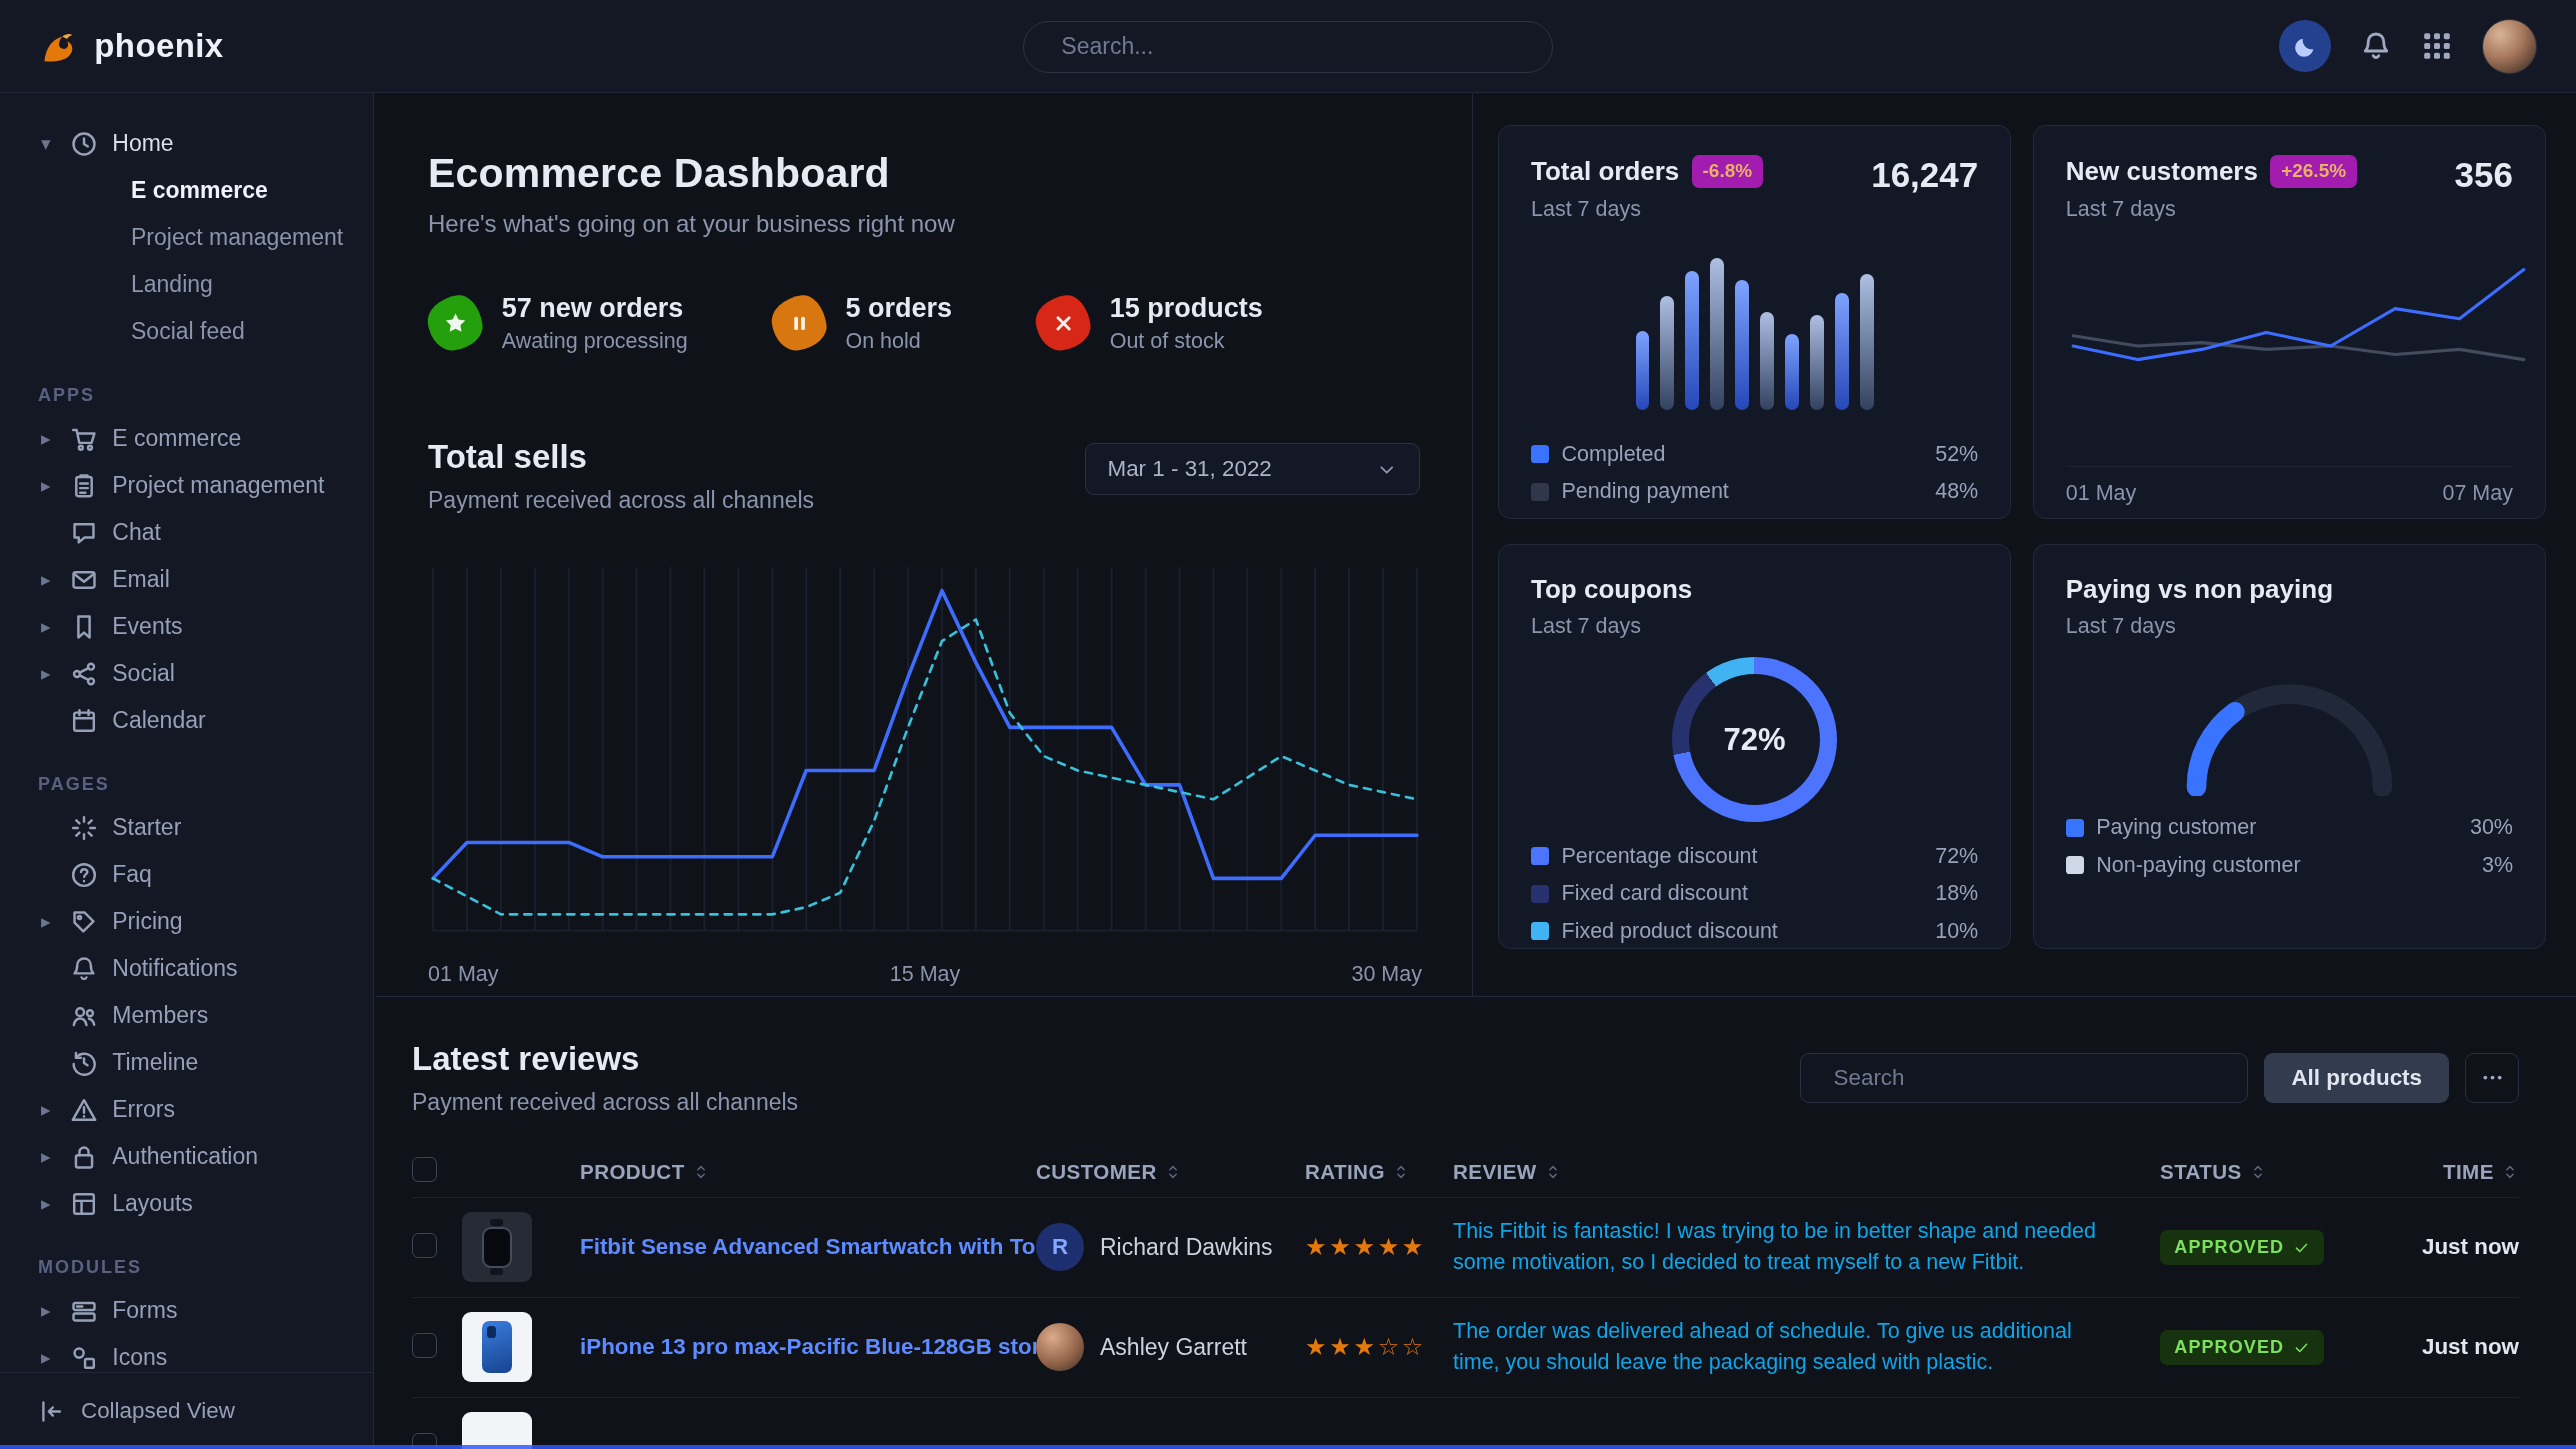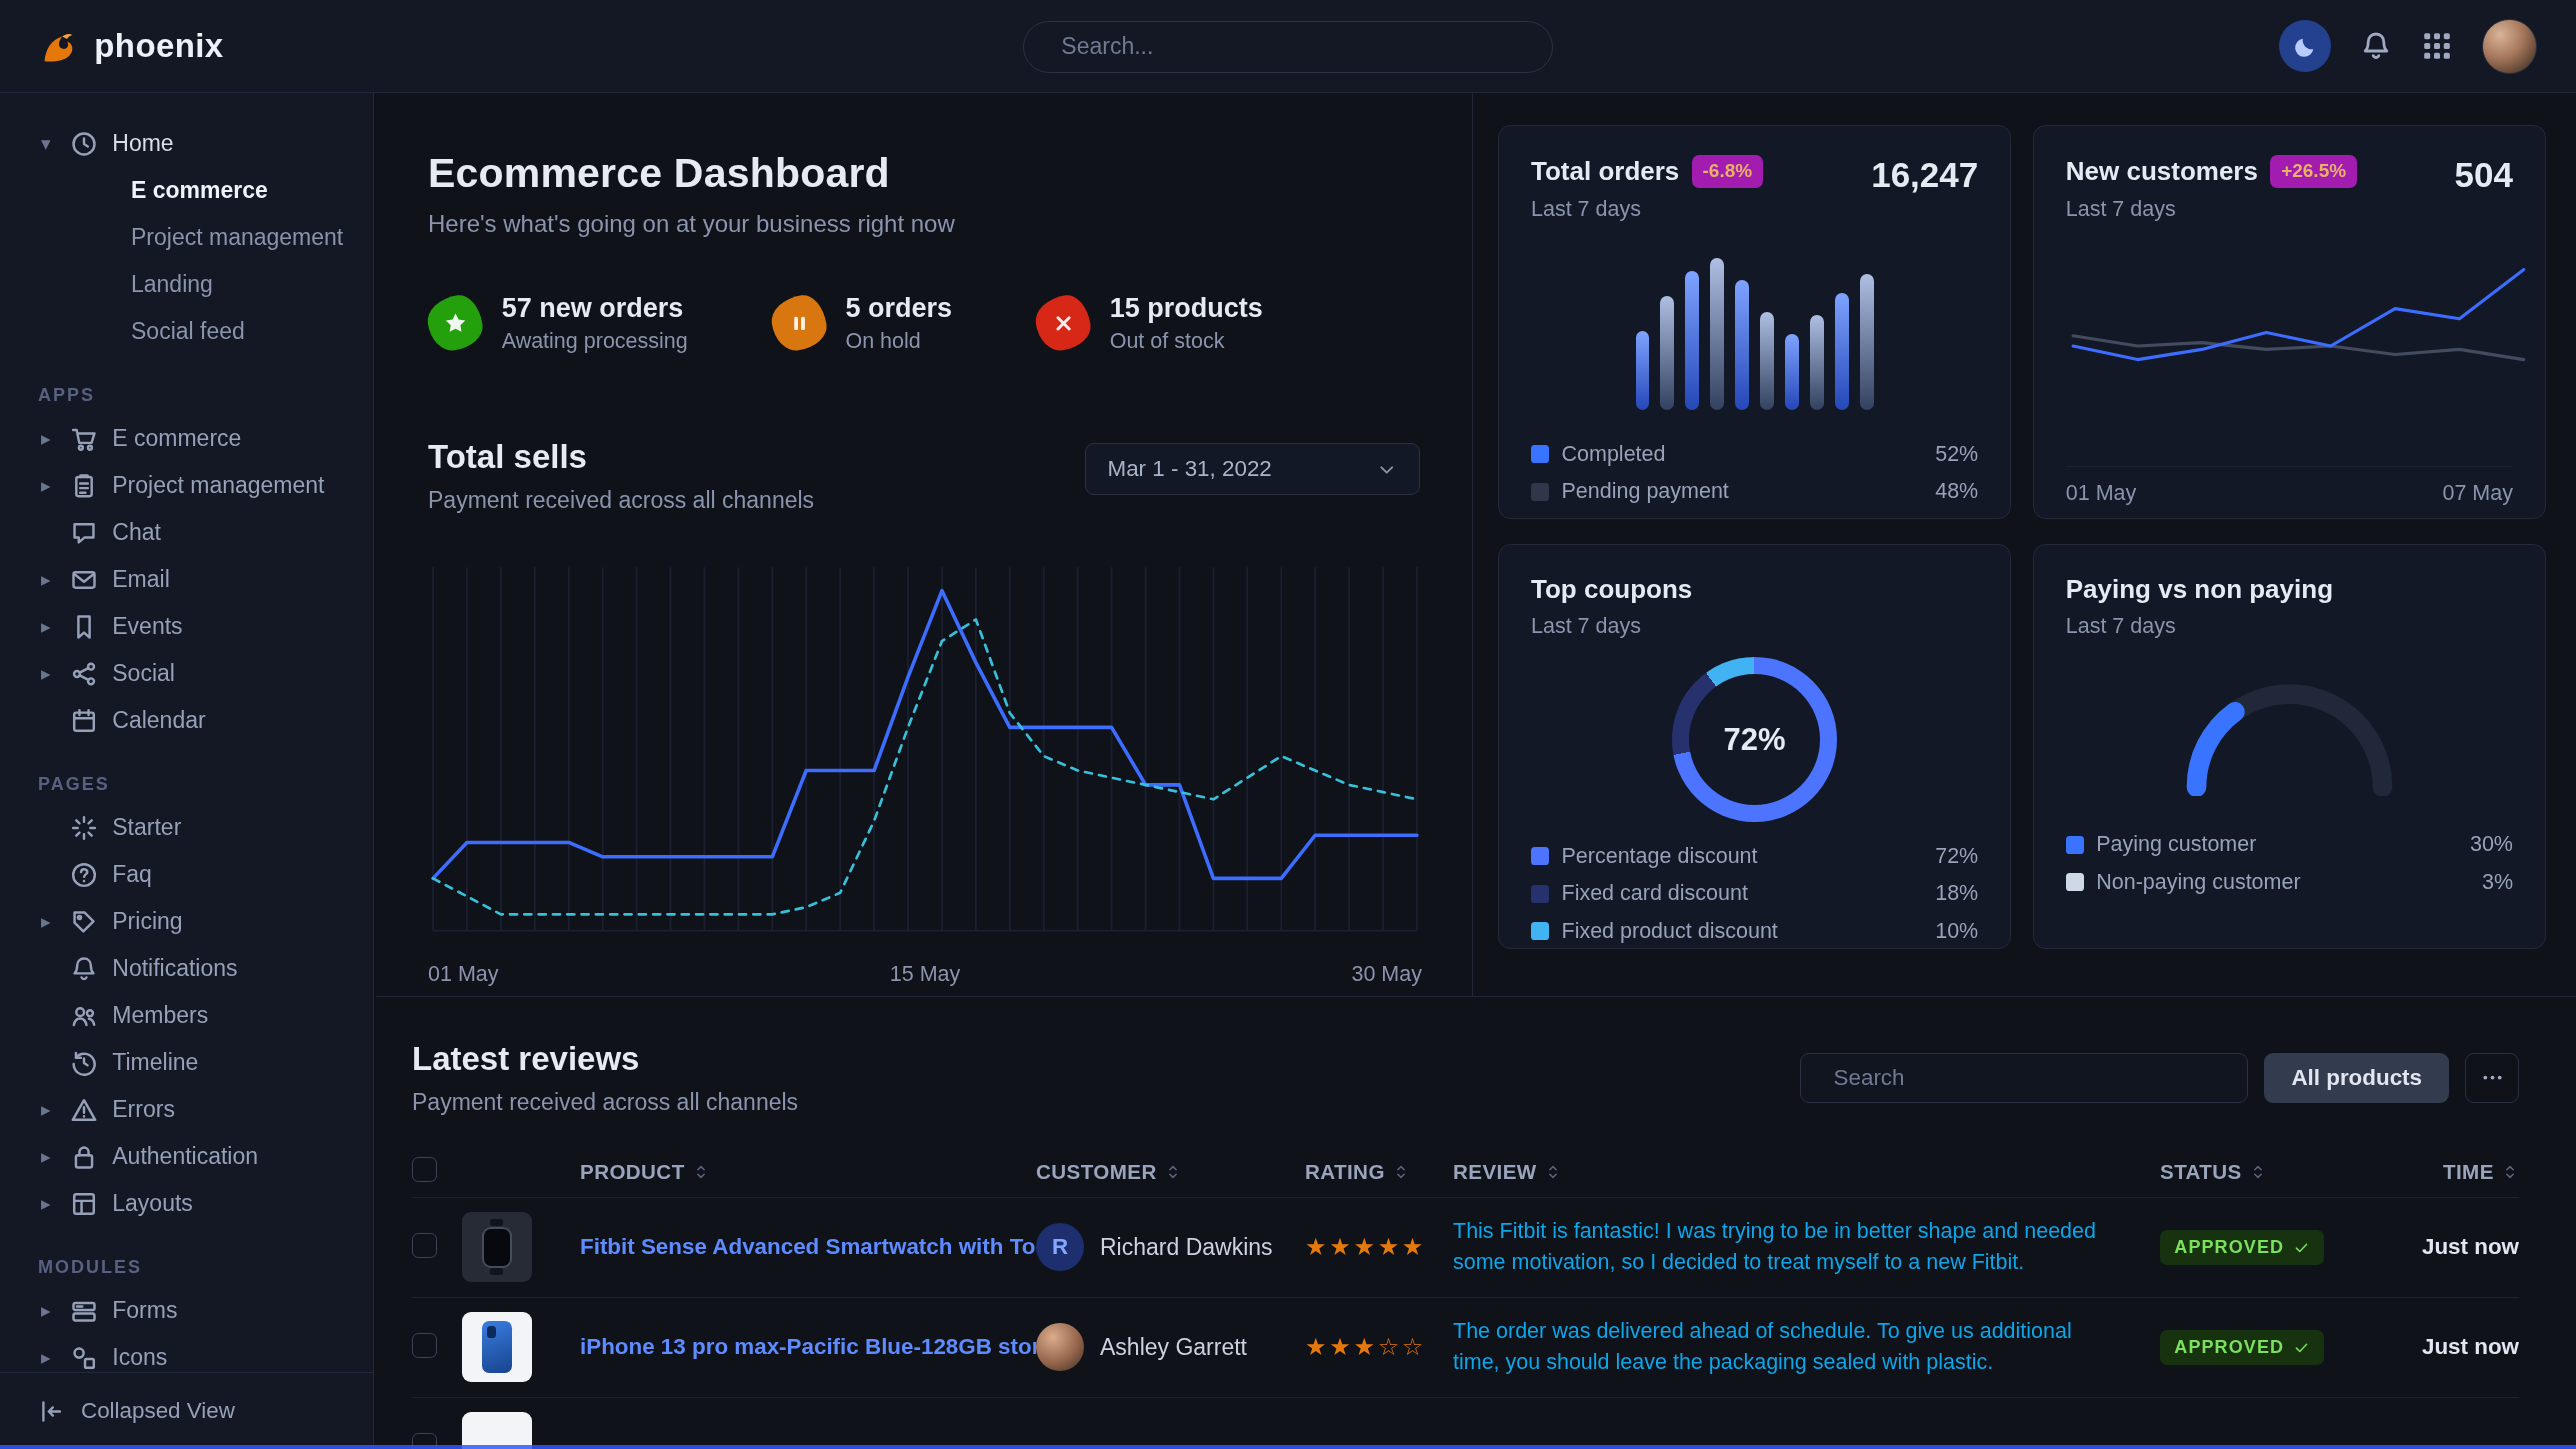--- a/index.html
+++ b/index.html
@@ -602,21 +602,21 @@
 
         <div class="card">
           <div class="card-top">
             <div>
               <div class="card-title-row">
                 <h3>New customers</h3>
                 <span class="badge">+26.5%</span>
               </div>
               <p class="period">Last 7 days</p>
             </div>
-            <div class="big-num">504</div>
+            <div class="big-num">356</div>
           </div>
           <div class="nc-chart">
             <svg id="nc-svg" width="465" height="188" viewBox="0 0 520 210">
                 <polyline points="8.0,93.6 80.0,105.0 152.0,101.2 224.0,108.8 296.0,105.0 368.0,114.5 440.0,108.8 512.0,120.2" fill="none" stroke="#434b5e" stroke-width="3.5" stroke-linejoin="round" stroke-linecap="round"></polyline>
                 <polyline points="8.0,105.0 80.0,120.2 152.0,108.8 224.0,89.8 296.0,105.0 368.0,63.2 440.0,74.6 512.0,19.5" fill="none" stroke="#3d6dff" stroke-width="3.5" stroke-linejoin="round" stroke-linecap="round"></polyline>
               </svg>
           </div>
           <div class="nc-footer" id="nc-footer">
               <span>01 May</span>
               <span>07 May</span>
@@ -654,21 +654,21 @@
 
         <div class="card">
           <h3>Paying vs non paying</h3>
           <p class="period">Last 7 days</p>
           <div class="gauge-wrap">
             <svg id="gauge-svg" width="233" height="127" viewBox="0 0 260 142">
                 <path d="M 26.0 132.0 A 104 104 0 0 1 234.0 132.0" fill="none" stroke="#20283a" stroke-width="22" stroke-linecap="round"></path>
                 <path d="M 26.0 132.0 A 104 104 0 0 1 68.9 47.9" fill="none" stroke="#3874ff" stroke-width="22" stroke-linecap="round"></path>
               </svg>
           </div>
-          <div class="legend" id="paying-legend" style="margin-top:36px">
+          <div class="legend" id="paying-legend" style="margin-top:19px">
               <div class="legend-row">
                 <span class="sq" style="background:#3874ff"></span>
                 <span class="lg-label">Paying customer</span>
                 <span class="lg-val">30%</span>
               </div>
               <div class="legend-row">
                 <span class="sq" style="background:#cfd8e6"></span>
                 <span class="lg-label">Non-paying customer</span>
                 <span class="lg-val">3%</span>
               </div>

